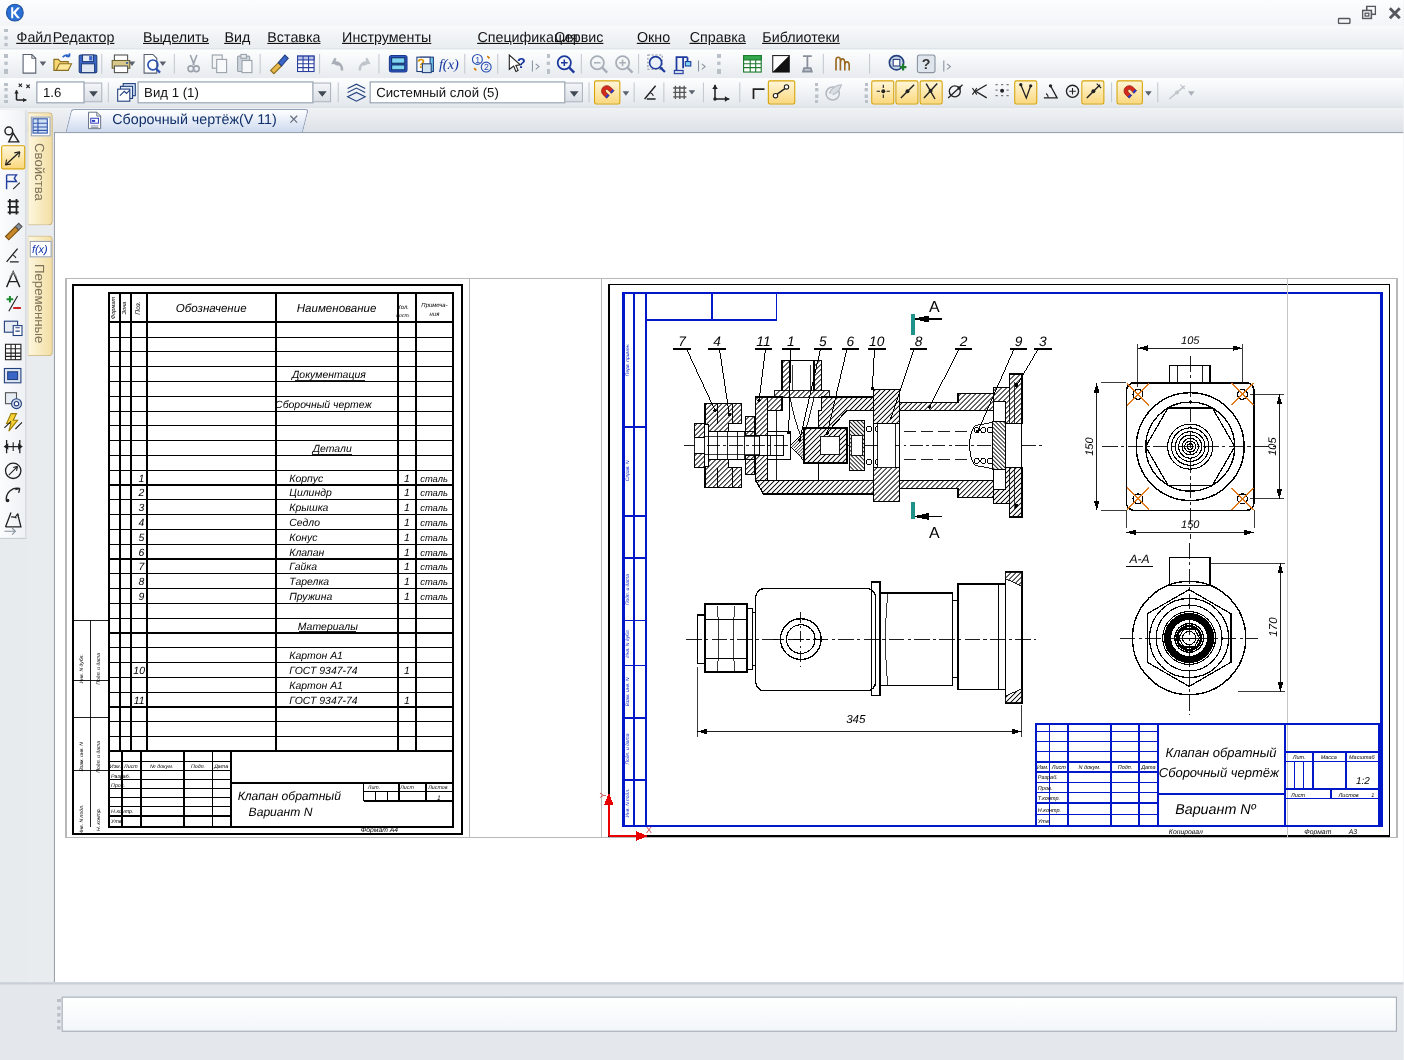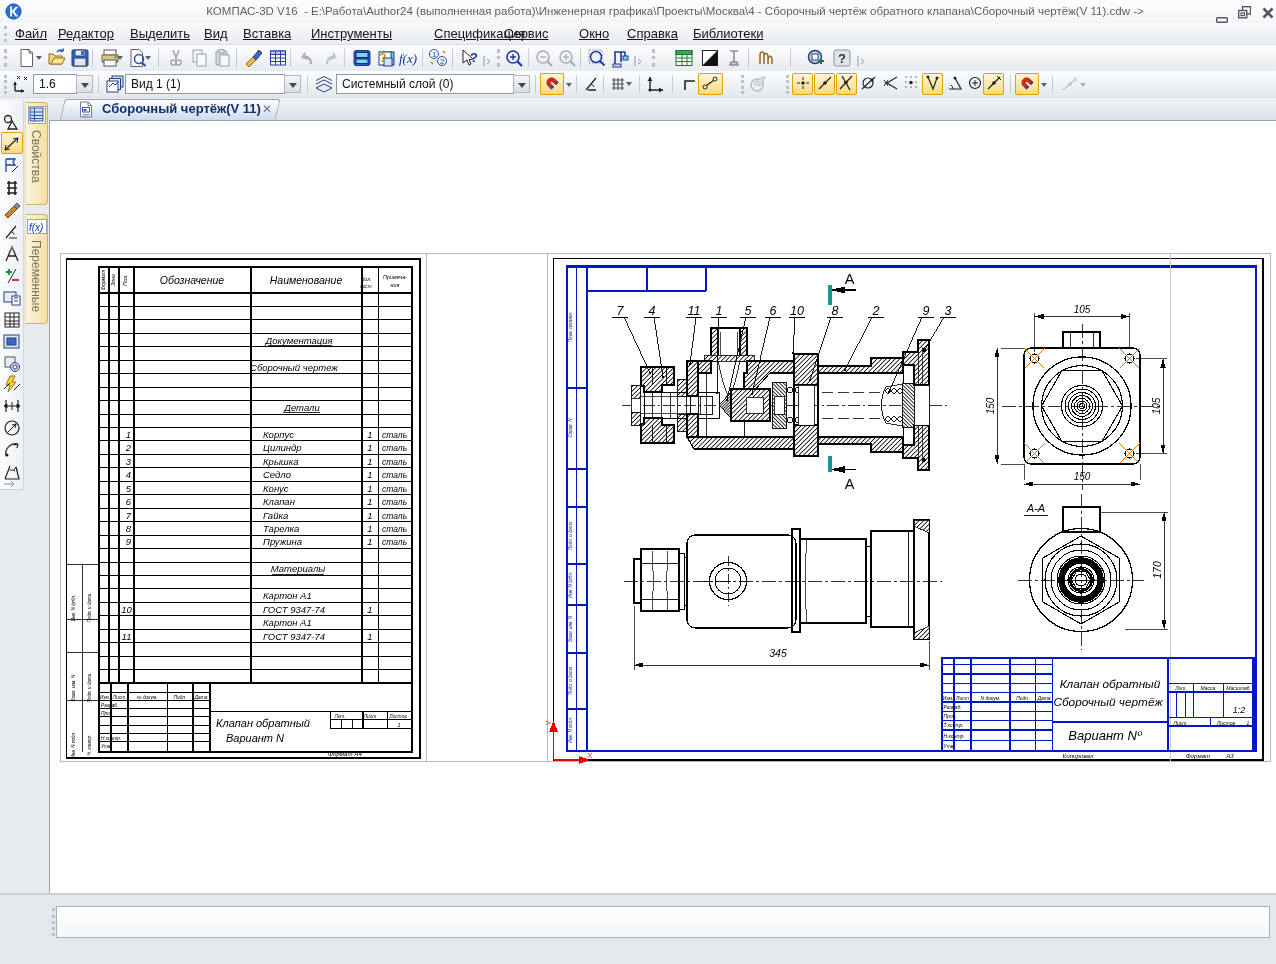--- a/index.html
+++ b/index.html
@@ -27,37 +27,36 @@
   .sidetab .vtxt { position:absolute; left:3px; font-size:12px; color:#7d7259; writing-mode:vertical-rl; }
   #canvas { left:49px; top:120px; width:1227px; height:773px; background:#fff; border-left:1px solid #9aa2ae; border-top:1px solid #9aa2ae; }
   #below { left:0; top:893px; width:1276px; height:71px; background:#e4e7eb; border-top:2px solid #c9cfd6; }
   #msgbox { left:56px; top:906px; width:1214px; height:32px; background:linear-gradient(#ffffff,#f3f6f9); border:1px solid #a8b0ba; }
 </style></head><body>
 <div class="abs" id="titlebar">
 <div class="ic" style="left:5px;top:3px;width:17px;height:17px"><svg width="17" height="17" viewBox="0 0 17 17">
         <circle cx="8.5" cy="8.5" r="7.6" fill="#2a6fd4" stroke="#1b4f9e"></circle>
         <path d="M5.2 3.5 L7 3.5 L7 8 L10.8 3.8 L13.2 3.8 L9.2 8.5 L13.2 13.6 L10.8 13.6 L7 9 L7 13.5 L5.2 13.5 Z" fill="#fff"></path>
       </svg></div>
-<div class="abs" id="title-text">КОМПАС-3D V16&nbsp;&nbsp;- E:\Работа\Author24 (выполненная работа)\Инженерная графика\Проекты\Москва\4 - Сборочный чертёж обратного клапана\Сборочный чертёж(V 11).cdw -&gt;</div>
 <div class="ic" style="left:1216px;top:9px;width:12px;height:6px"><svg width="12" height="6" viewBox="0 0 12 6">
         <rect x="0.7" y="0.7" width="10.6" height="4.6" rx="1" fill="none" stroke="#55565e" stroke-width="1.4"></rect>
       </svg></div>
 <div class="ic" style="left:1238px;top:5px;width:13px;height:13px"><svg width="13" height="13" viewBox="0 0 13 13">
         <rect x="4.5" y="0.7" width="8" height="7.3" fill="none" stroke="#55565e" stroke-width="1.4"></rect>
         <rect x="0.7" y="4.5" width="8" height="7.3" fill="#fcfdfe" stroke="#55565e" stroke-width="1.4"></rect>
         <rect x="3" y="7" width="3.4" height="2.6" fill="none" stroke="#55565e" stroke-width="1.2"></rect>
       </svg></div>
 <div class="ic" style="left:1262px;top:5px;width:12px;height:12px"><svg width="12" height="12" viewBox="0 0 12 12">
         <path d="M1.5 1.5 L10.5 10.5 M10.5 1.5 L1.5 10.5" stroke="#55565e" stroke-width="2.6"></path>
       </svg></div>
 </div>
 <div class="abs" id="menubar">
 <div class="grip" style="left:4px;top:3px;height:16px"></div>
 <div class="mi" style="left:15px"><u>Ф</u>айл</div>
-<div class="mi" style="left:58px"><u>Р</u>едактор</div>
+<div class="mi" style="left:48px"><u>Р</u>едактор</div>
 <div class="mi" style="left:130px">В<u>ы</u>делить</div>
 <div class="mi" style="left:204px"><u>В</u>ид</div>
 <div class="mi" style="left:243px">Вст<u>а</u>вка</div>
 <div class="mi" style="left:311px"><u>И</u>нструменты</div>
 <div class="mi" style="left:434px"><u>С</u>пецификация</div>
 <div class="mi" style="left:504px">С<u>е</u>рвис</div>
 <div class="mi" style="left:579px"><u>О</u>кно</div>
 <div class="mi" style="left:627px"><u>С</u>правка</div>
 <div class="mi" style="left:693px"><u>Б</u>иблиотеки</div>
 </div>
@@ -236,21 +235,21 @@
         <path d="M4 13 l4 -4 2 2 3 -3" stroke="#23407e" fill="none"></path>
       </svg></div>
 <div class="combo" style="left:125px;top:3px;width:160px">Вид 1 (1)</div>
 <div class="cbtn" style="left:284px;top:4px"></div>
 <div class="sep" style="left:307px;top:4px"></div>
 <div class="ic" style="left:314px;top:3px;width:20px;height:20px"><svg width="20" height="20" viewBox="0 0 20 20">
         <path d="M2 14 l8 -4 8 4 -8 4 Z" fill="#e8edf4" stroke="#23407e"></path>
         <path d="M2 10 l8 -4 8 4" fill="none" stroke="#23407e"></path>
         <path d="M2 6.5 l8 -4 8 4" fill="none" stroke="#23407e"></path>
       </svg></div>
-<div class="combo" style="left:336px;top:3px;width:178px">Системный слой (0)</div>
+<div class="combo" style="left:336px;top:3px;width:178px">Системный слой (5)</div>
 <div class="cbtn" style="left:513px;top:4px"></div>
 <div class="sep" style="left:535px;top:4px"></div>
 <div class="ybtn" style="left:540px;top:2px;width:24px"></div>
 <div class="ic" style="left:542px;top:2px;width:20px;height:20px"><svg width="20" height="20" viewBox="0 0 20 20">
         <g transform="rotate(-45 10 10)">
           <path d="M5.2 9.5 a4.8 4.8 0 1 1 9.6 0 v4.5 h-3.4 v-4.5 a1.4 1.4 0 0 0 -2.8 0 v4.5 H5.2 Z" fill="#d42a1e" stroke="#8a1208" stroke-width="0.6"></path>
           <rect x="5.2" y="12.2" width="3.4" height="1.9" fill="#2840c8"></rect>
           <rect x="11.4" y="12.2" width="3.4" height="1.9" fill="#2840c8"></rect>
         </g>
       </svg></div>
@@ -366,21 +365,21 @@
 </div>
 <div class="abs" id="tabbar">
     <div id="doctab"></div>
 <div class="abs" style="left:78px;top:3px;width:16px;height:17px"><svg width="16" height="17" viewBox="0 0 16 17">
         <path d="M2.5 1 L10 1 L13.5 4.5 L13.5 16 L2.5 16 Z" fill="#fff" stroke="#667085" stroke-width="0.9"></path>
         <path d="M10 1 L10 4.5 L13.5 4.5" fill="none" stroke="#667085" stroke-width="0.9"></path>
         <rect x="4.5" y="6.5" width="7" height="4.5" fill="none" stroke="#2a3cc0" stroke-width="0.9"></rect>
         <rect x="5.5" y="8" width="3" height="1.8" fill="#2a3cc0"></rect>
         <path d="M4.5 13.5 h7 M4.5 15 h7" stroke="#7a8494" stroke-width="0.8"></path>
       </svg></div>
-<div class="abs" style="left:102px;top:3px;font-weight:bold;font-size:13px;color:#11306b">Сборочный чертёж(V 11)</div>
+<div class="abs" style="left:102px;top:3px;font-weight:normal;font-size:13px;color:#11306b">Сборочный чертёж(V 11)</div>
 <div class="abs" style="left:262px;top:4px;color:#6b7584;font-size:12px">✕</div>
 </div>
 <div class="abs" id="lefttool">
 <div class="lic" style="top:12px"><svg width="20" height="20" viewBox="0 0 20 20">
         <circle cx="6" cy="7" r="3.5" fill="none" stroke="#222" stroke-width="1.3"></circle>
         <path d="M10 9 l5 8 h-9 Z" fill="none" stroke="#222" stroke-width="1.3"></path>
       </svg></div>
 <div class="ybtn" style="left:1px;top:32px;width:22px;height:22px"></div>
 <div class="lic" style="top:34px"><svg width="20" height="20" viewBox="0 0 20 20">
         <path d="M3 16 L16 4" stroke="#222" stroke-width="1.2"></path>

